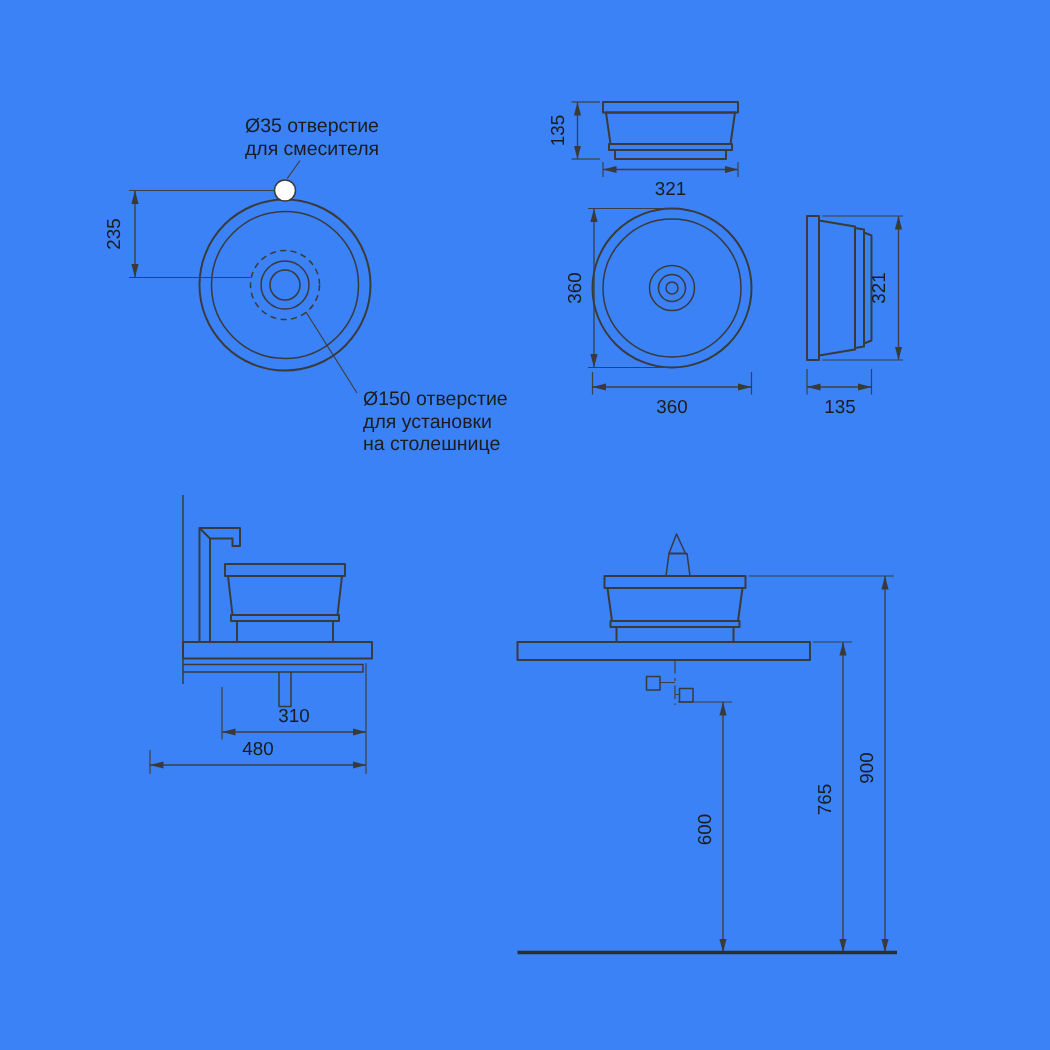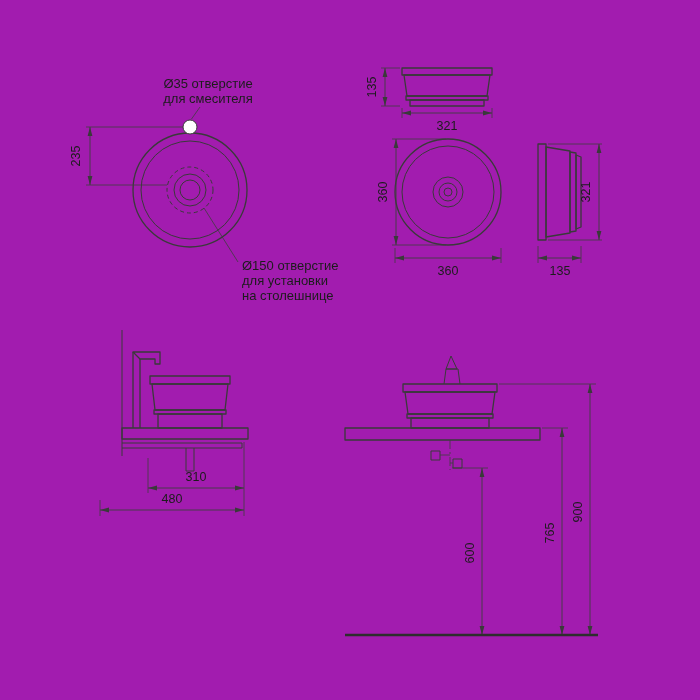--- a/index.html
+++ b/index.html
@@ -1,16 +1,16 @@
 <!DOCTYPE html>
 <html><head>
 <meta charset="utf-8">
 <style>
   html,body { margin:0; padding:0; background:#ffffff; }
-  .frame { width:700px; height:700px; position:relative; background:#a21caf; overflow:hidden; }
+  .frame { width:700px; height:700px; position:relative; background:#3b82f6; overflow:hidden; }
   svg text { font-family:"Liberation Sans", sans-serif; fill:#1c1c1c; }
   .geo      { fill:none; stroke:#3a3a3a; stroke-width:1.3; stroke-linejoin:round; }
   .geo-thin { fill:none; stroke:#3a3a3a; stroke-width:1; stroke-linejoin:round; }
   .dim  { stroke:#3f3f3f; stroke-width:0.9; fill:none; }
   .ext  { stroke:#3f3f3f; stroke-width:0.8; fill:none; }
   .dash { stroke-dasharray:4 3; }
   .cline{ stroke-dasharray:9 3 2 3; }
   .dtext { font-size:12.5px; }
   .ltext { font-size:13px; }
   .floor { stroke:#2e2e2e; stroke-width:2.4; fill:none; }

